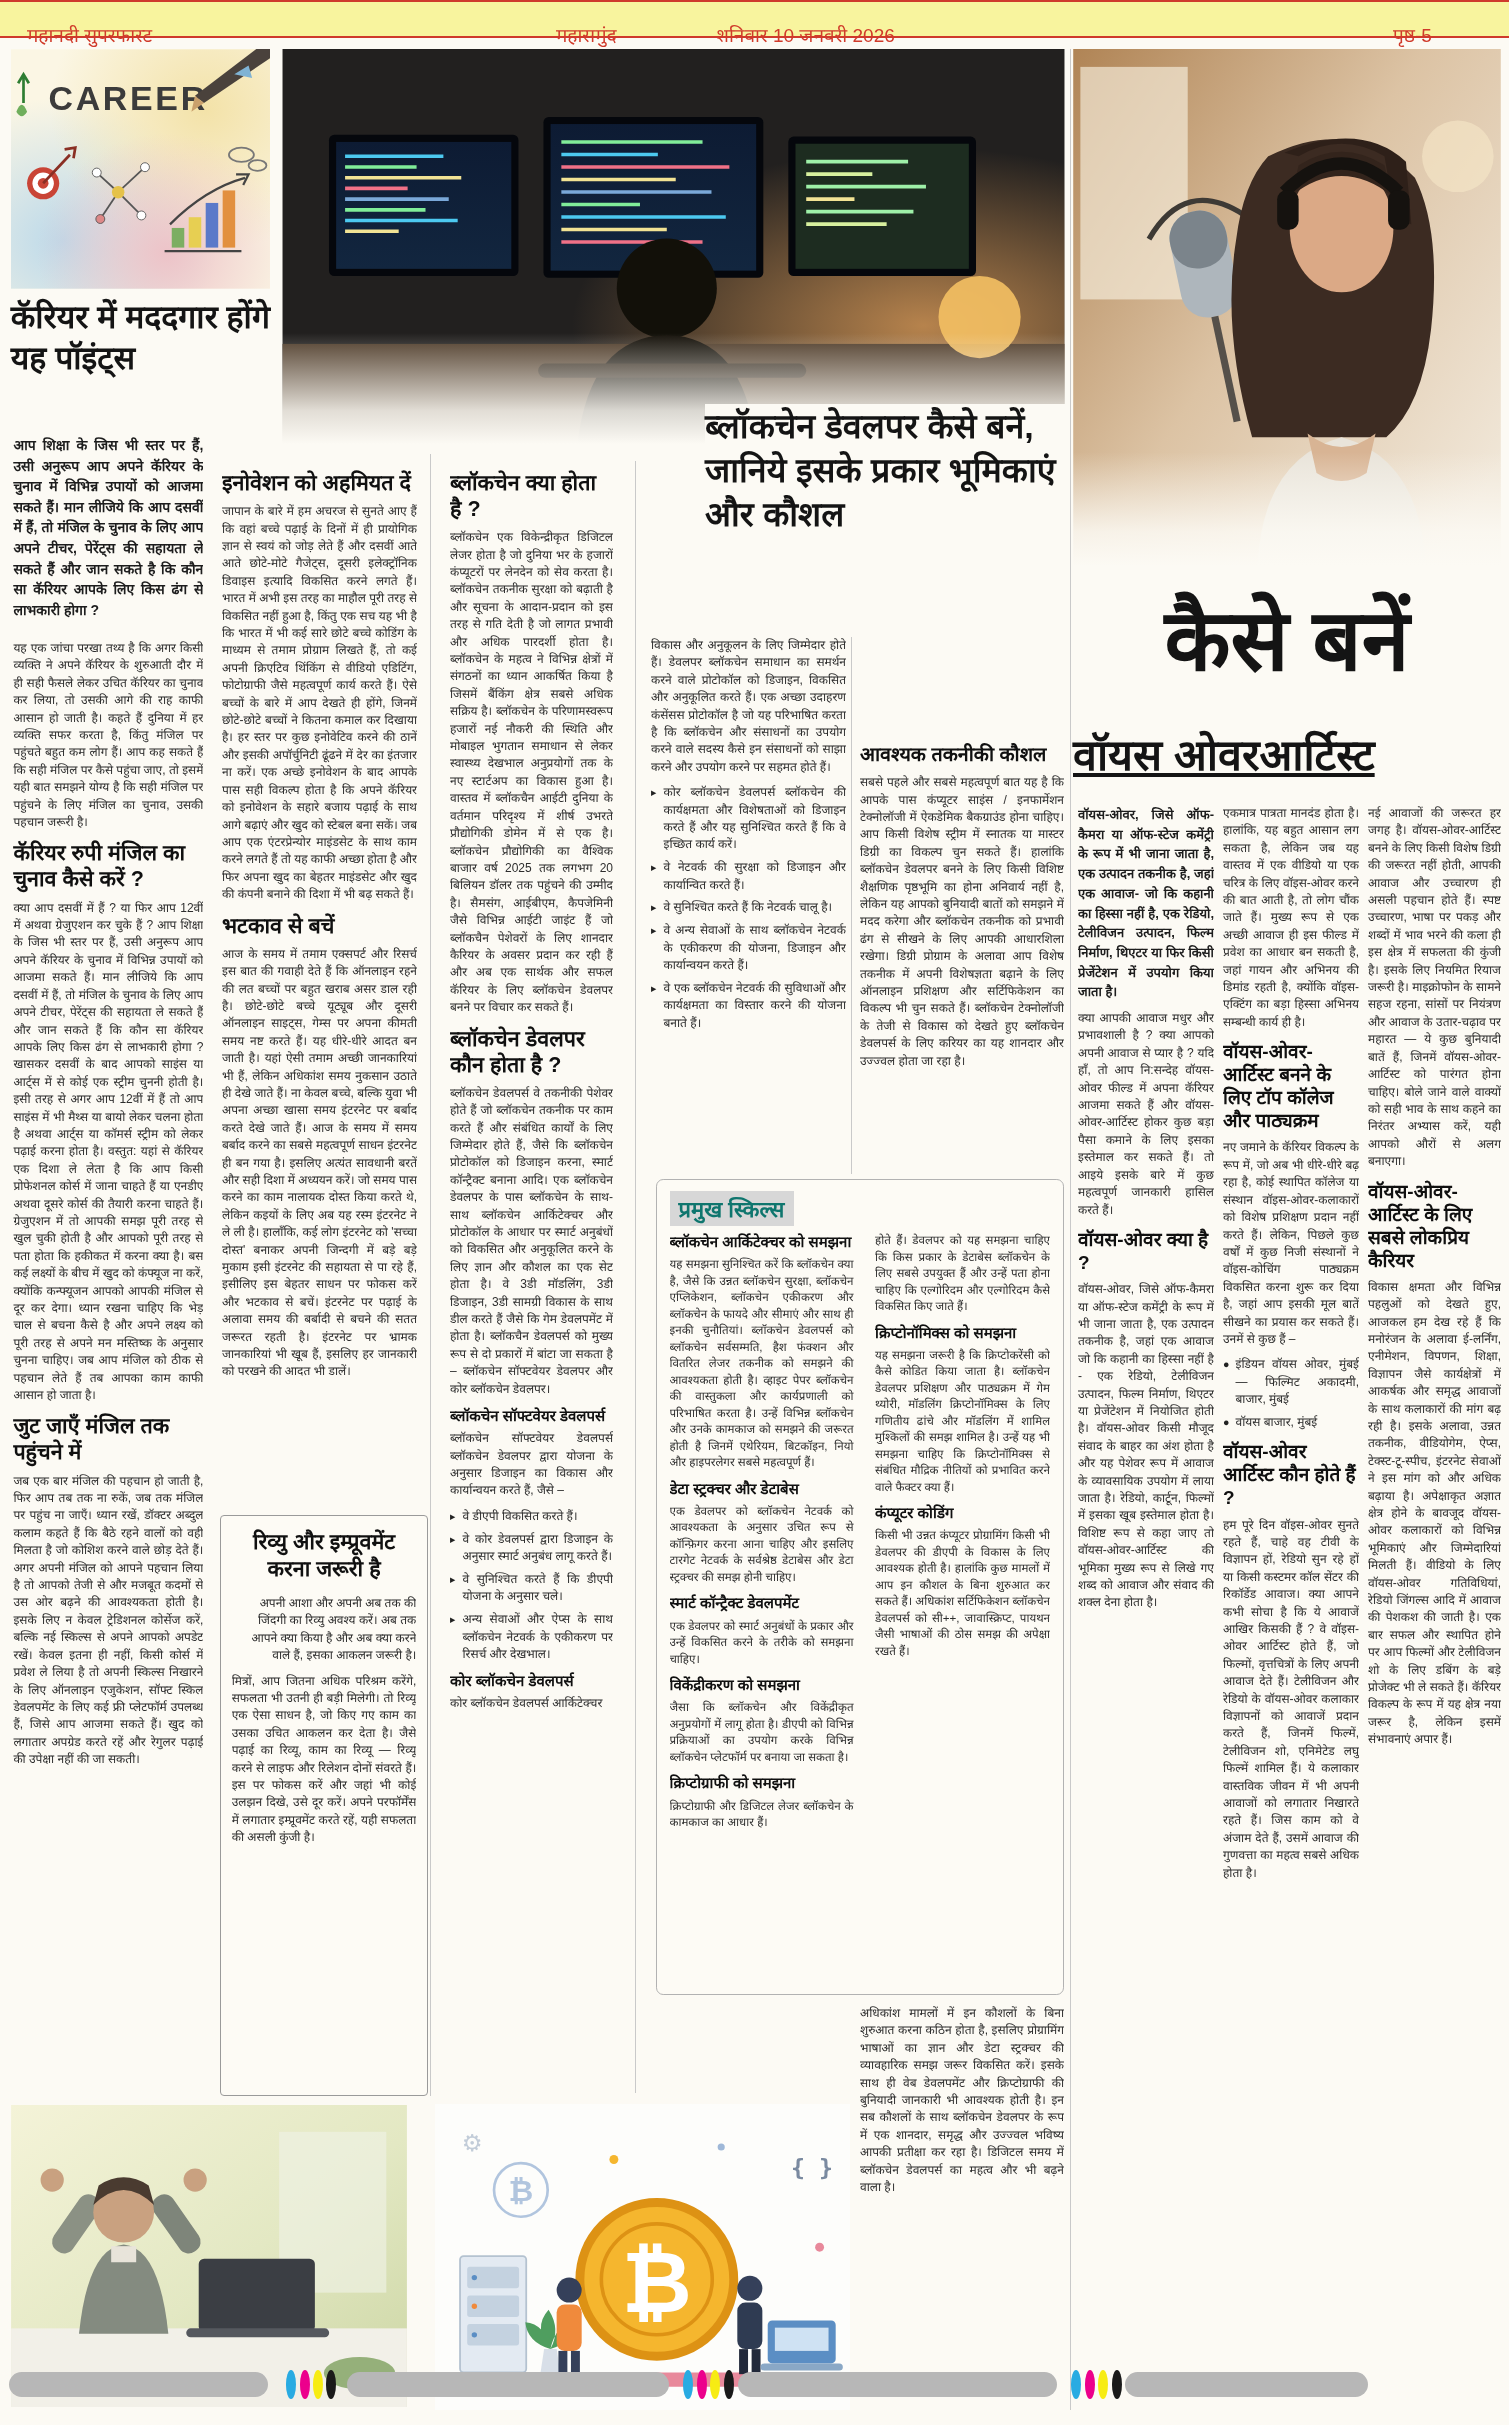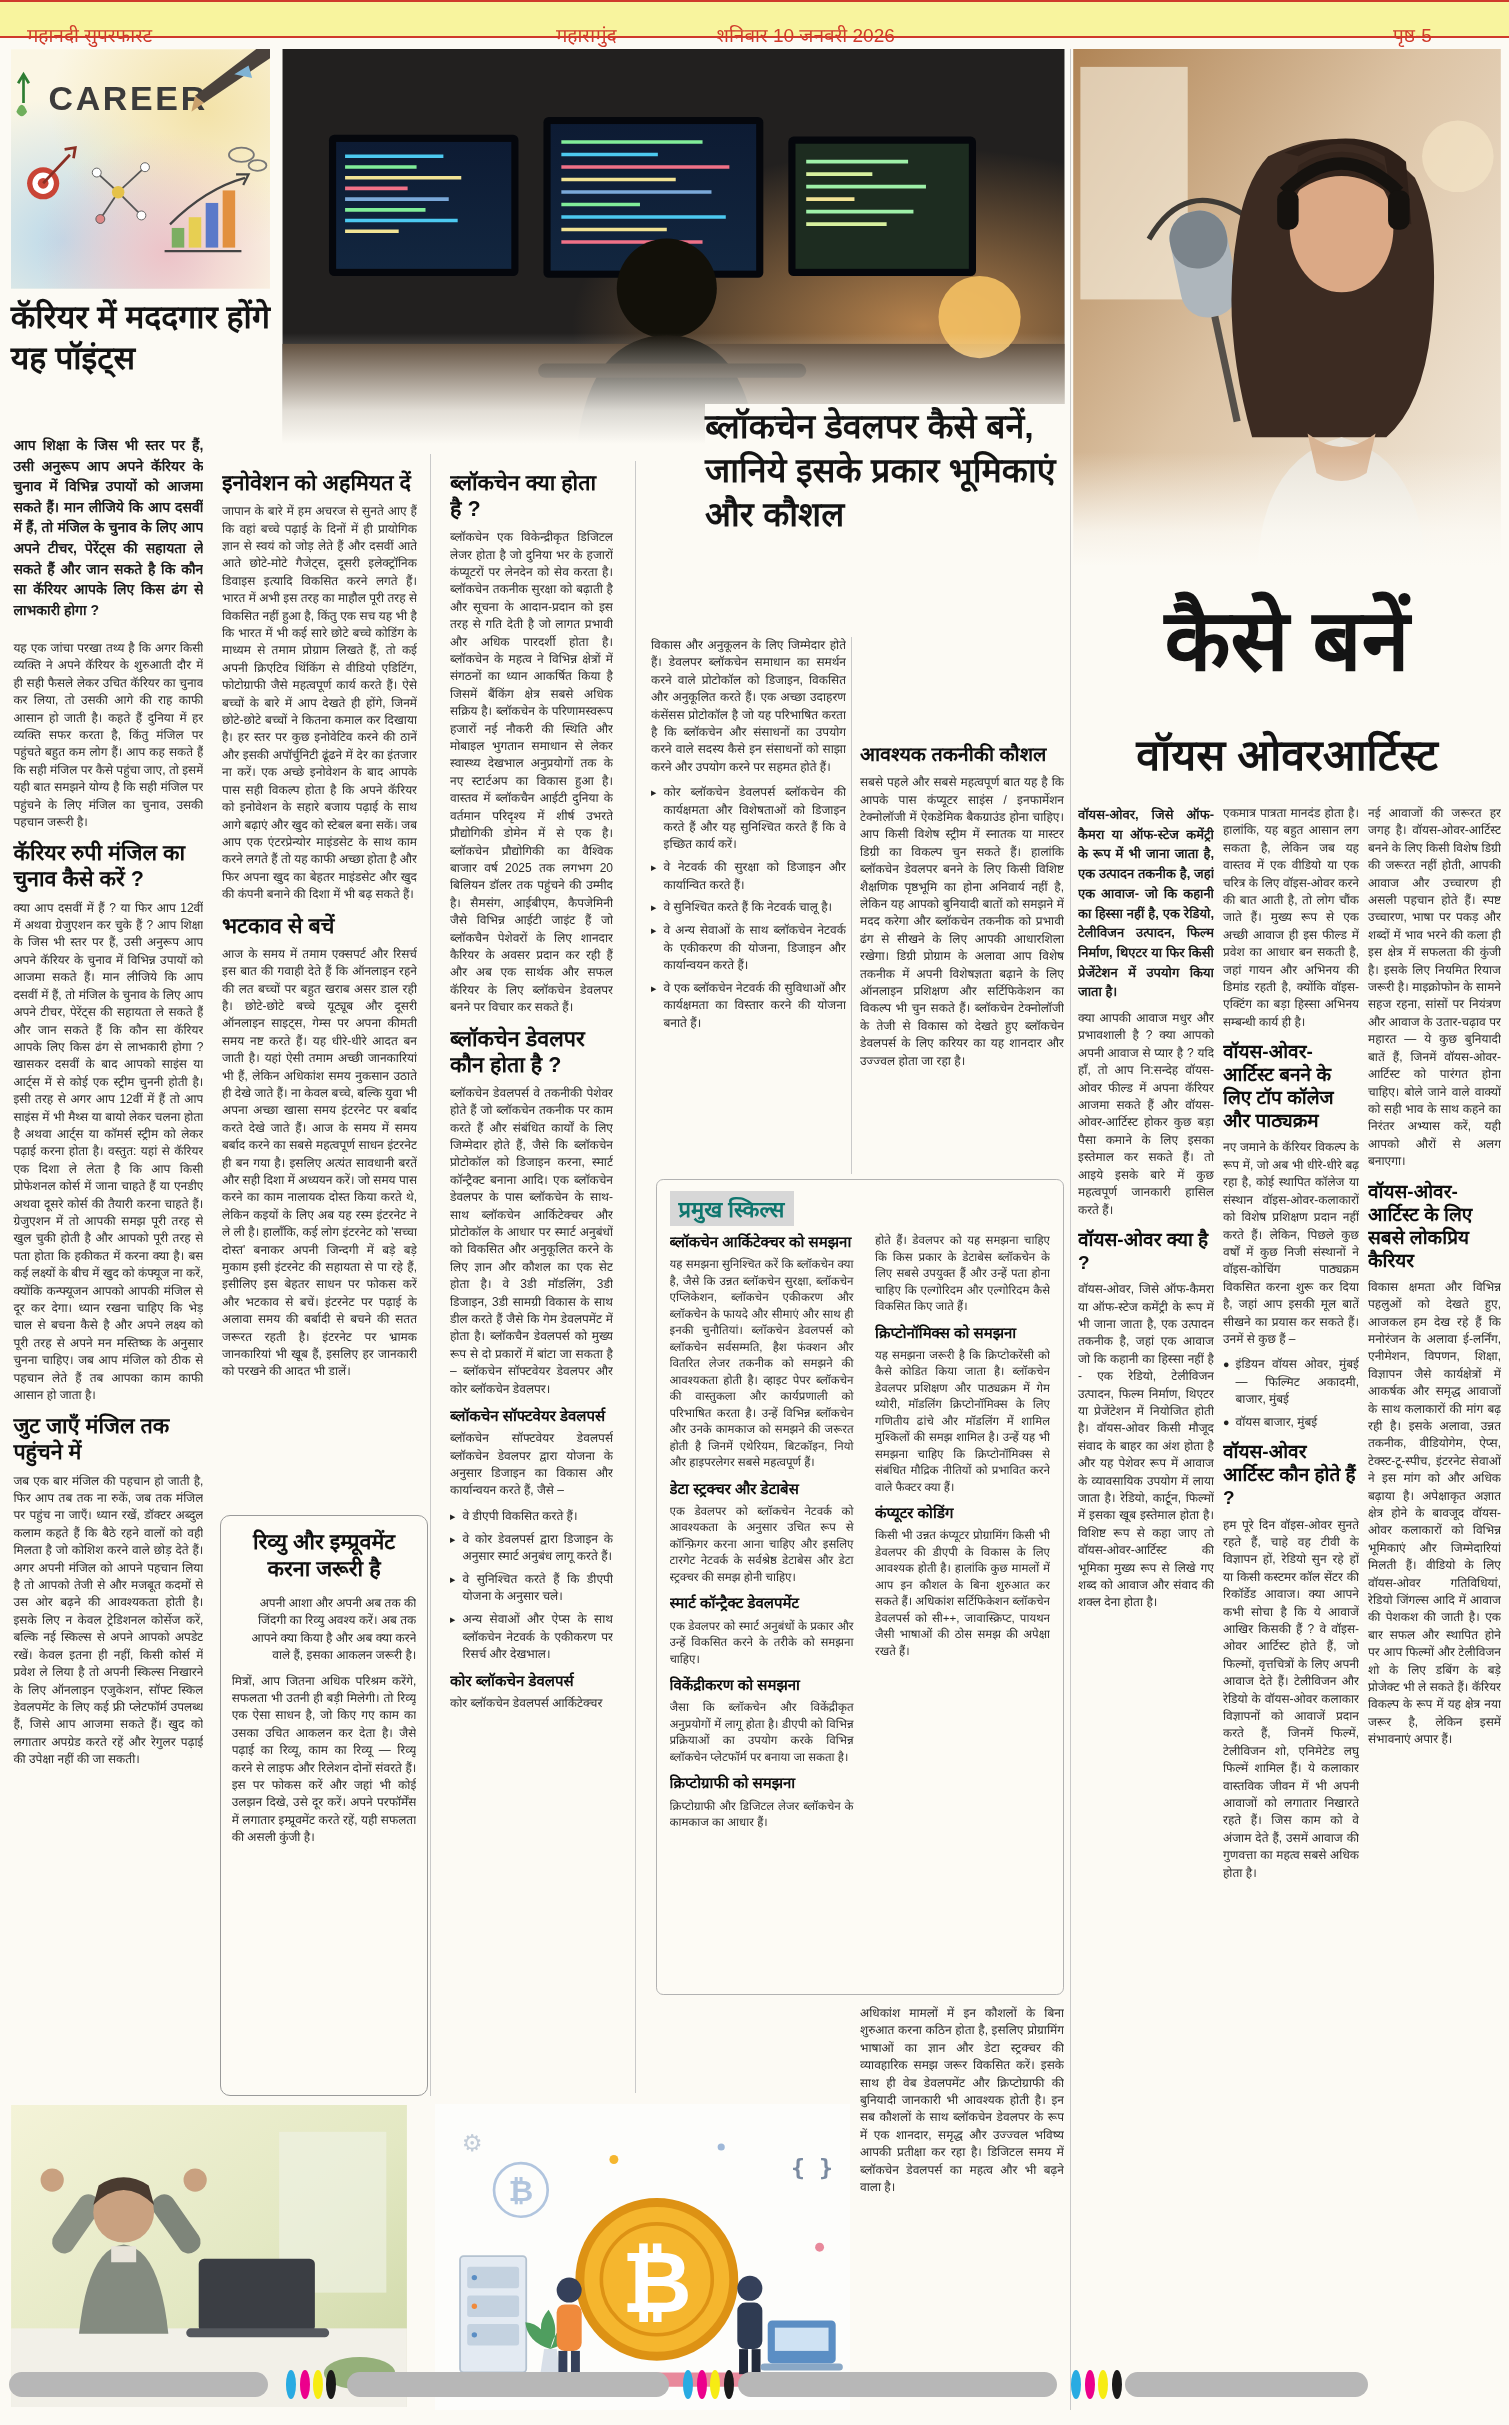--- a/index.html
+++ b/index.html
@@ -13,21 +13,21 @@
   
   .col{overflow:hidden;text-align:justify;font-size:12px;line-height:17.4px;color:#2d2d2d;}
   .col p{margin:0 0 8px 0;}
   .lead{font-weight:bold;font-size:14px;line-height:20.6px;color:#1d1d1d;}
   .subhead{font-weight:bold;color:#101010;font-size:21.5px;line-height:26px;margin:9px 0 7.2px 0;text-align:left;}
   .subhead.sm{font-size:15px;line-height:19.7px;margin:7.2px 0 4.5px 0;}
   .headline{font-weight:bold;color:#141414;}
   .bullet{display:flex;margin:0 0 5.4px 0;}
   .bmark{flex:0 0 12.5px;color:#222;font-size:10.7px;line-height:17.4px;}
   .vrule{width:0.9px;background:#c9c9c9;}
-  .boxed{border:1.8px solid #9a9a9a;border-radius:10px;background:#fdfbf5;padding:12.5px 10.7px;}
+  .boxed{border:1.8px solid #9a9a9a;border-radius:4px;background:#fdfbf5;padding:12.5px 10.7px;}
   .chip{display:inline-block;background:#d7d7d7;padding:2.7px 9px;font-weight:bold;font-size:22px;color:#0f766e;}
   .photo{overflow:hidden;}
   .fadeBottom{position:absolute;left:0;right:0;bottom:0;height:45%;
               background:linear-gradient(180deg,rgba(252,250,244,0) 0%,rgba(252,250,244,.85) 70%,#fcfaf4 100%);}
   .footerbar{position:absolute;top:2372px;height:25px;border-radius:12.5px;background:#b7b7b7;}
   .regdot{position:absolute;top:2370px;width:9.8px;height:29px;border-radius:50%;}
 </style>
 </head>
 <body>
 
@@ -396,21 +396,21 @@
       </g>
       <path d="M206 578 q6 -120 94 -144 q88 24 94 144 z" fill="#e9e4da"></path>
       <path d="M262 430 q38 30 76 0 l-10 44 q-28 18 -56 0 z" fill="#d8b494"></path>
     </g>
     <circle cx="430" cy="120" r="40" fill="#f6e7c8" opacity="0.6"></circle>
   </svg>
   <div class="fadeBottom" style="height:22%;"></div>
 </div>
 
 <div class="abs headline" style="left:1073px;top:569px;width:428px;height:150px;font-size:86px;line-height:143px;text-align:center;">कैसे बनें</div>
-<div class="abs headline" style="left:1073px;top:721px;width:428px;height:73px;font-size:43px;line-height:68px;text-align:center;">वॉयस ओवरआर्टिस्ट</div>
+<div class="abs headline" style="left:1073px;top:721px;width:428px;height:73px;font-size:43px;line-height:68px;text-align:left;text-decoration:underline;">वॉयस ओवरआर्टिस्ट</div>
 
 <div class="abs col" style="left:1078px;top:805px;width:136px;height:1605px;">
   <p class="lead" style="font-size:13px;line-height:19.7px;">वॉयस-ओवर, जिसे ऑफ-कैमरा या ऑफ-स्टेज कमेंट्री के रूप में भी जाना जाता है, एक उत्पादन तकनीक है, जहां एक आवाज- जो कि कहानी का हिस्सा नहीं है, एक रेडियो, टेलीविजन उत्पादन, फिल्म निर्माण, थिएटर या फिर किसी प्रेजेंटेशन में उपयोग किया जाता है।</p>
   <p>क्या आपकी आवाज मधुर और प्रभावशाली है ? क्या आपको अपनी आवाज से प्यार है ? यदि हाँ, तो आप नि:सन्देह वॉयस-ओवर फील्ड में अपना कॅरियर आजमा सकते हैं और वॉयस-ओवर-आर्टिस्ट होकर कुछ बड़ा पैसा कमाने के लिए इसका इस्तेमाल कर सकते हैं। तो आइये इसके बारे में कुछ महत्वपूर्ण जानकारी हासिल करते हैं।</p>
   <div class="subhead" style="font-size:19px;line-height:23px;">वॉयस-ओवर क्या है ?</div>
   <p>वॉयस-ओवर, जिसे ऑफ-कैमरा या ऑफ-स्टेज कमेंट्री के रूप में भी जाना जाता है, एक उत्पादन तकनीक है, जहां एक आवाज जो कि कहानी का हिस्सा नहीं है - एक रेडियो, टेलीविजन उत्पादन, फिल्म निर्माण, थिएटर या प्रेजेंटेशन में नियोजित होती है। वॉयस-ओवर किसी मौजूद संवाद के बाहर का अंश होता है और यह पेशेवर रूप में आवाज के व्यावसायिक उपयोग में लाया जाता है। रेडियो, कार्टून, फिल्मों में इसका खूब इस्तेमाल होता है। विशिष्ट रूप से कहा जाए तो वॉयस-ओवर-आर्टिस्ट की भूमिका मुख्य रूप से लिखे गए शब्द को आवाज और संवाद की शक्ल देना होता है।</p>
 </div>
 
 <div class="abs col" style="left:1223px;top:805px;width:136px;height:1605px;">
   <p>एकमात्र पात्रता मानदंड होता है। हालांकि, यह बहुत आसान लग सकता है, लेकिन जब यह वास्तव में एक वीडियो या एक चरित्र के लिए वॉइस-ओवर करने की बात आती है, तो लोग चौंक जाते हैं। मुख्य रूप से एक अच्छी आवाज ही इस फील्ड में प्रवेश का आधार बन सकती है, जहां गायन और अभिनय की डिमांड रहती है, क्योंकि वॉइस-एक्टिंग का बड़ा हिस्सा अभिनय सम्बन्धी कार्य ही है।</p>

